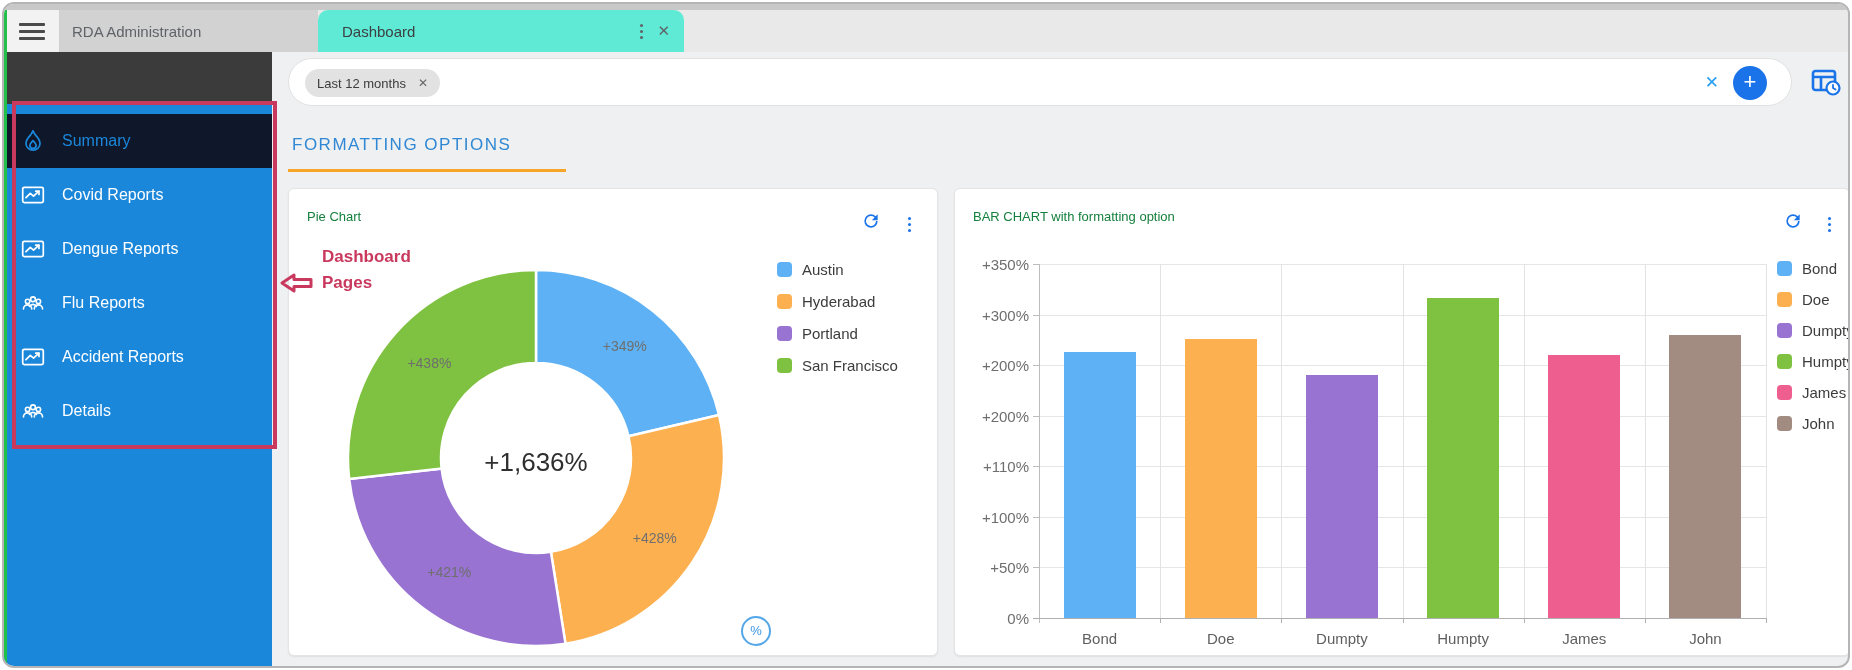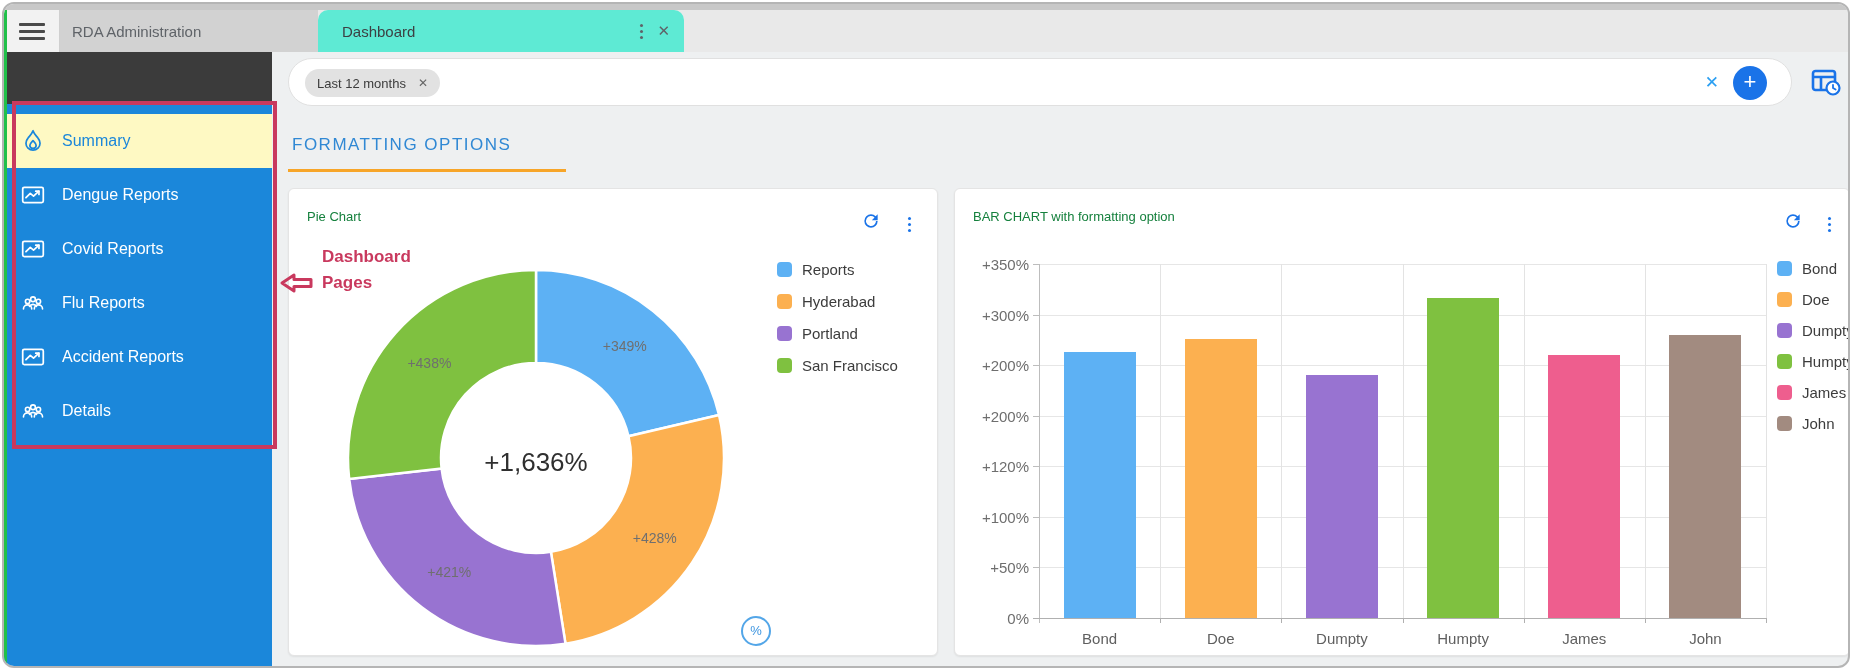--- a/index.html
+++ b/index.html
@@ -19,21 +19,21 @@
   .kebab i { width:3px; height:3px; border-radius:50%; background:#5f6368; }
   .kebab.blue i { background:#1a73e8; }
   .tab-close { color:#5f6368; font-size:15px; padding:4px 14px 4px 8px; cursor:pointer; }
   .green-stripe { position:absolute; left:0; top:6px; width:3px; height:660px; background:#21c04a; z-index:30; }
 
   .sidebar { position:absolute; left:0; top:48px; width:268px; height:618px; background:#1b87da; }
   .side-header { position:absolute; left:0; top:0; width:100%; height:52px; background:#3b3b3b; }
   .menu { position:absolute; left:0; top:52px; width:100%; }
   .menu-item { height:54px; display:flex; align-items:center; color:#fff; font-size:16px; cursor:pointer; }
   .menu-item .mi-icon { width:26px; height:26px; margin:0 16px 0 16px; flex:0 0 26px; }
-  .menu-item.selected { background:#fef9c3; color:#1b87da; }
+  .menu-item.selected { background:#0f172a; color:#1b87da; }
   .menu { padding-top:10px; }
   .mi-icon svg { width:26px; height:26px; display:block; }
 
   .ann-box { position:absolute; left:8px; top:97px; width:265px; height:348px; border:4px solid #c9395e; z-index:25; pointer-events:none; }
   .ann-callout { position:absolute; left:276px; top:240px; z-index:26; display:flex; align-items:flex-end; pointer-events:none; }
   .ann-text { color:#c9395e; font-weight:bold; font-size:17px; line-height:1.5; width:110px; margin-left:8px; }
 
   .filter-pill { position:absolute; left:284px; top:54px; width:1504px; height:48px; background:#fff; border:1px solid #e0e0e0; border-radius:26px; }
   .chip { position:absolute; left:16px; top:10px; height:28px; background:#e2e2e2; border-radius:14px; display:flex; align-items:center; padding:0 12px; font-size:13px; color:#3c3c3c; cursor:pointer; }
   .chip .chip-x { margin-left:12px; color:#666; font-size:12px; cursor:pointer; }
@@ -117,31 +117,31 @@
           <span>Summary</span>
         </div>
         <div class="menu-item">
           <span class="mi-icon">
             <svg viewBox="0 0 24 24" fill="none" stroke="currentColor" stroke-width="1.6">
                 <rect x="2.5" y="5" width="19" height="14" rx="1.5"></rect>
                 <polyline points="5.5,14.5 9.5,10.5 12.5,13 17.5,8.5" stroke-linecap="round" stroke-linejoin="round"></polyline>
                 <polyline points="14.5,8.5 17.5,8.5 17.5,11.5" stroke-linecap="round" stroke-linejoin="round"></polyline>
               </svg>
           </span>
-          <span>Dengue Reports</span>
+          <span>Covid Reports</span>
         </div>
         <div class="menu-item">
           <span class="mi-icon">
             <svg viewBox="0 0 24 24" fill="none" stroke="currentColor" stroke-width="1.6">
                 <rect x="2.5" y="5" width="19" height="14" rx="1.5"></rect>
                 <polyline points="5.5,14.5 9.5,10.5 12.5,13 17.5,8.5" stroke-linecap="round" stroke-linejoin="round"></polyline>
                 <polyline points="14.5,8.5 17.5,8.5 17.5,11.5" stroke-linecap="round" stroke-linejoin="round"></polyline>
               </svg>
           </span>
-          <span>Covid Reports</span>
+          <span>Dengue Reports</span>
         </div>
         <div class="menu-item">
           <span class="mi-icon">
             <svg viewBox="0 0 24 24" fill="none" stroke="currentColor" stroke-width="1.5" stroke-linecap="round">
                 <circle cx="7" cy="10.5" r="2"></circle>
                 <circle cx="17" cy="10.5" r="2"></circle>
                 <circle cx="12" cy="8.5" r="2.2"></circle>
                 <path d="M3.2 17.5a3.8 3.8 0 0 1 7.6 0"></path>
                 <path d="M13.2 17.5a3.8 3.8 0 0 1 7.6 0"></path>
                 <path d="M8.8 15.2a3.6 3.6 0 0 1 6.4 0"></path>
@@ -223,21 +223,21 @@
           <text x="318.7" y="284.7" text-anchor="middle" class="slice-label">+428%</text>
           <path d="M 229.48 385.67 A 188 188 0 0 1 13.16 220.90 L 105.59 210.56 A 95 95 0 0 0 214.90 293.82 Z" fill="#9873d1" stroke="#ffffff" stroke-width="2.5"></path>
           <text x="113.3" y="318.8" text-anchor="middle" class="slice-label">+421%</text>
           <path d="M 13.16 220.90 A 188 188 0 0 1 200.00 12.00 L 200.00 105.00 A 95 95 0 0 0 105.59 210.56 Z" fill="#7fc140" stroke="#ffffff" stroke-width="2.5"></path>
           <text x="93.4" y="109.7" text-anchor="middle" class="slice-label">+438%</text>
         </svg>
       <div class="donut-center">+1,636%</div>
       <div class="legend" id="pie-legend" style="left:488px; top:64px;">
           <div class="legend-item" style="height: 32px;">
             <span class="legend-swatch" style="background: rgb(93, 177, 244);"></span>
-            <span class="legend-label">Reports</span>
+            <span class="legend-label">Austin</span>
           </div>
           <div class="legend-item" style="height: 32px;">
             <span class="legend-swatch" style="background: rgb(252, 176, 80);"></span>
             <span class="legend-label">Hyderabad</span>
           </div>
           <div class="legend-item" style="height: 32px;">
             <span class="legend-swatch" style="background: rgb(152, 115, 209);"></span>
             <span class="legend-label">Portland</span>
           </div>
           <div class="legend-item" style="height: 32px;">
@@ -268,21 +268,21 @@
           <div class="ytick" style="top: 50.5714px;"></div>
           <div class="ylabel" style="top: 42.5714px;">+300%</div>
           <div class="gl-h" style="top: 101.143px;"></div>
           <div class="ytick" style="top: 101.143px;"></div>
           <div class="ylabel" style="top: 93.1429px;">+200%</div>
           <div class="gl-h" style="top: 151.714px;"></div>
           <div class="ytick" style="top: 151.714px;"></div>
           <div class="ylabel" style="top: 143.714px;">+200%</div>
           <div class="gl-h" style="top: 202.286px;"></div>
           <div class="ytick" style="top: 202.286px;"></div>
-          <div class="ylabel" style="top: 194.286px;">+120%</div>
+          <div class="ylabel" style="top: 194.286px;">+110%</div>
           <div class="gl-h" style="top: 252.857px;"></div>
           <div class="ytick" style="top: 252.857px;"></div>
           <div class="ylabel" style="top: 244.857px;">+100%</div>
           <div class="gl-h" style="top: 303.429px;"></div>
           <div class="ytick" style="top: 303.429px;"></div>
           <div class="ylabel" style="top: 295.429px;">+50%</div>
           <div class="gl-h" style="top: 354px;"></div>
           <div class="ytick" style="top: 354px;"></div>
           <div class="ylabel" style="top: 346px;">0%</div>
           <div class="gl-v" style="left: 0px;"></div>

